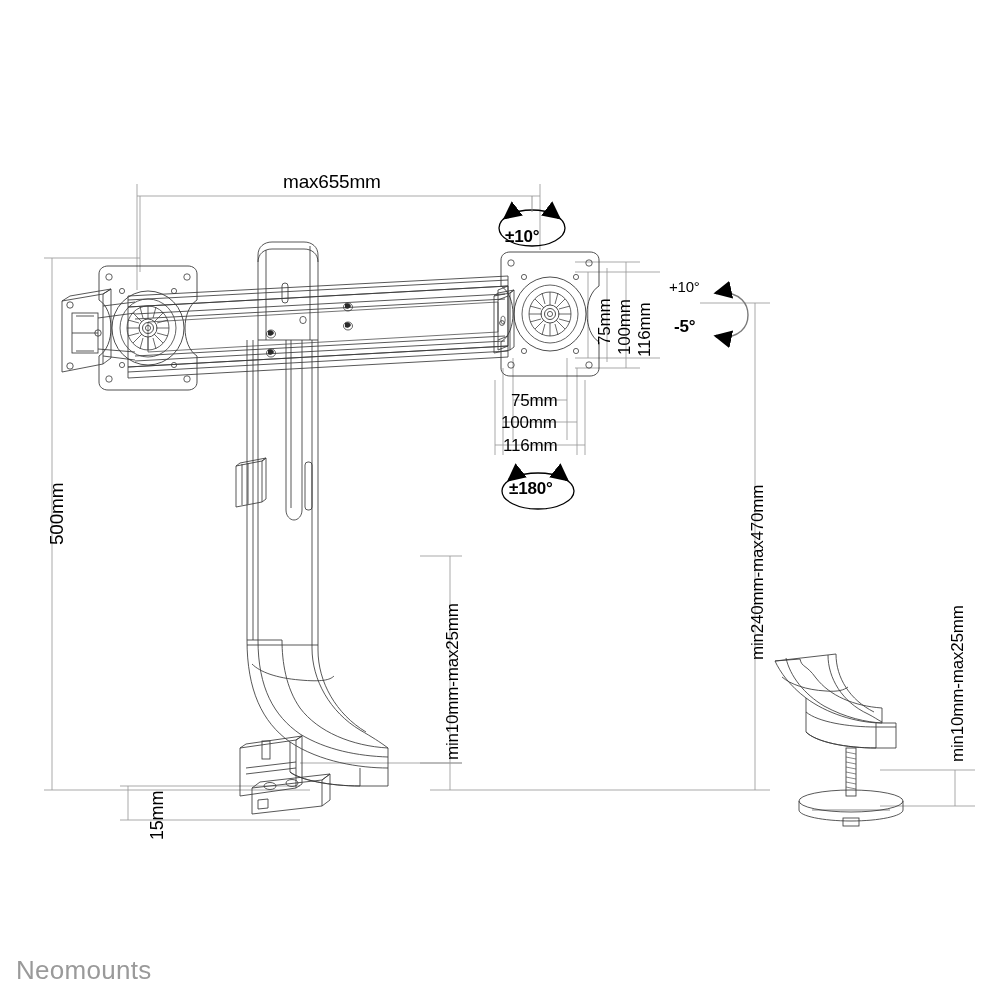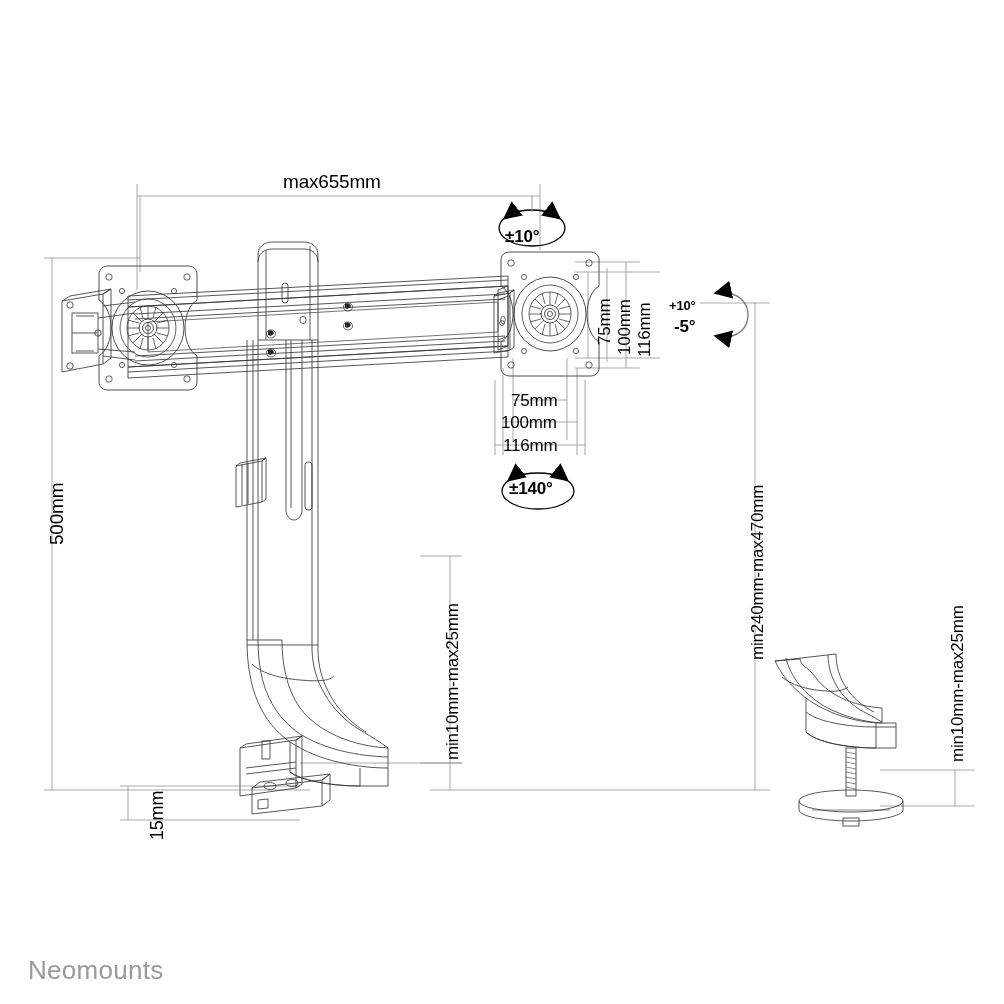--- a/index.html
+++ b/index.html
@@ -30,21 +30,21 @@
     white-space: nowrap;
     line-height: 1;
     letter-spacing: -0.2px;
   }
   .rot90 {
     transform-origin: 0 0;
     transform: rotate(-90deg);
   }
   .brand {
     position: absolute;
-    left: 28px;
+    left: 16px;
     top: 955px;
     font-family: "Liberation Sans", sans-serif;
     font-size: 26px;
     color: #9a9a9a;
     letter-spacing: 0.3px;
     font-weight: 400;
     text-align: center;
   }
 </style>
 </head>
@@ -313,23 +313,23 @@
   <div class="dim-label rot90" style="left:596px; top:345px; font-size:17px;">75mm</div>
   <div class="dim-label rot90" style="left:616px; top:355px; font-size:17px;">100mm</div>
   <div class="dim-label rot90" style="left:636px; top:357px; font-size:17px;">116mm</div>
 
   <div class="dim-label" style="left:511px; top:392px; font-size:17px;">75mm</div>
   <div class="dim-label" style="left:501px; top:414px; font-size:17px;">100mm</div>
   <div class="dim-label" style="left:503px; top:437px; font-size:17px;">116mm</div>
 
   <div class="dim-label" style="left:505px; top:228px; font-size:17px; font-weight:bold;">±10°</div>
 
-  <div class="dim-label" style="left:509px; top:480px; font-size:17px; font-weight:bold;">±140°</div>
-
-  <div class="dim-label" style="left:669px; top:299px; font-size:13px; font-weight:bold;">+10°</div>
+  <div class="dim-label" style="left:509px; top:480px; font-size:17px; font-weight:bold;">±180°</div>
+
+  <div class="dim-label" style="left:669px; top:279px; font-size:15px; font-weight:normal;">+10°</div>
 
   <div class="dim-label" style="left:674px; top:318px; font-size:17px; font-weight:bold;">-5°</div>
 
   <svg style="position:absolute; left:0; top:0; width:1004px; height:1004px; pointer-events:none;" viewBox="0 0 1004 1004" xmlns="http://www.w3.org/2000/svg">
 
     <g>
       <ellipse cx="532" cy="228" rx="33" ry="18" fill="none" stroke="#000" stroke-width="1.3"></ellipse>
       <path d="M505,218 L514,211" stroke="#000" stroke-width="2.6" fill="none" marker-start="url(#arrowStart)"></path>
       <path d="M559,218 L550,211" stroke="#000" stroke-width="2.6" fill="none" marker-start="url(#arrowStart)"></path>
       <line x1="532" y1="196" x2="532" y2="212" stroke="#8c8c8c" stroke-width="0.9"></line>

